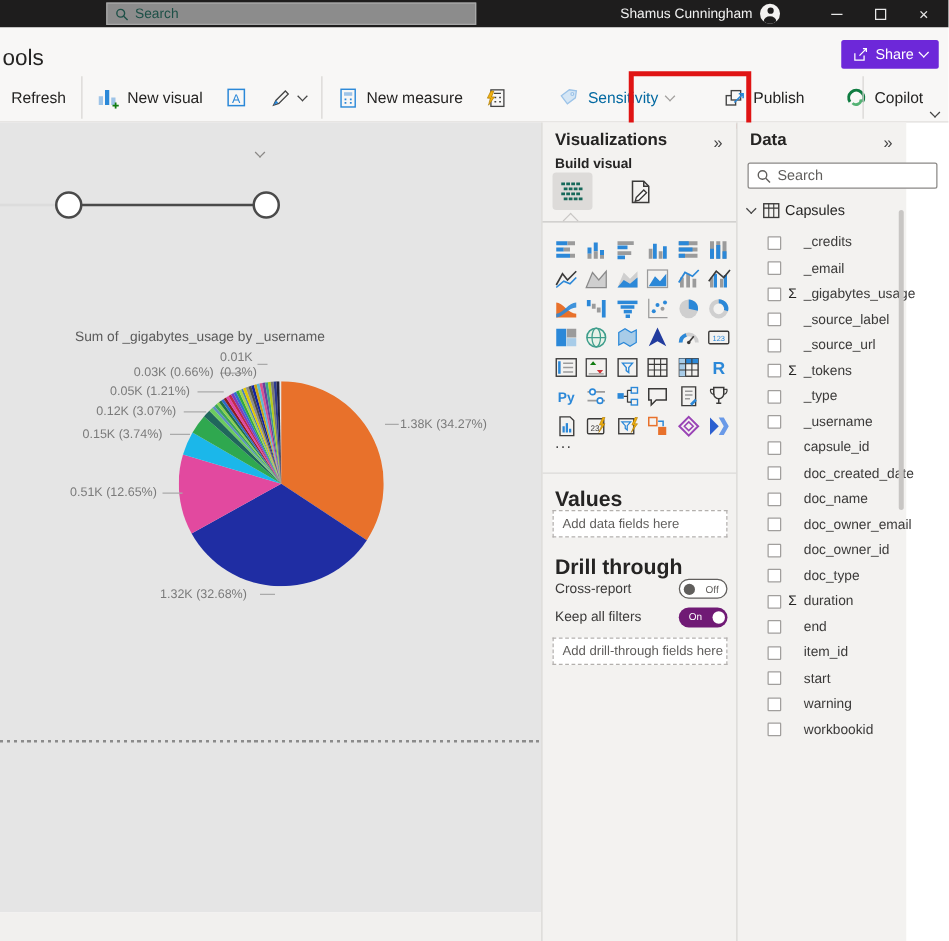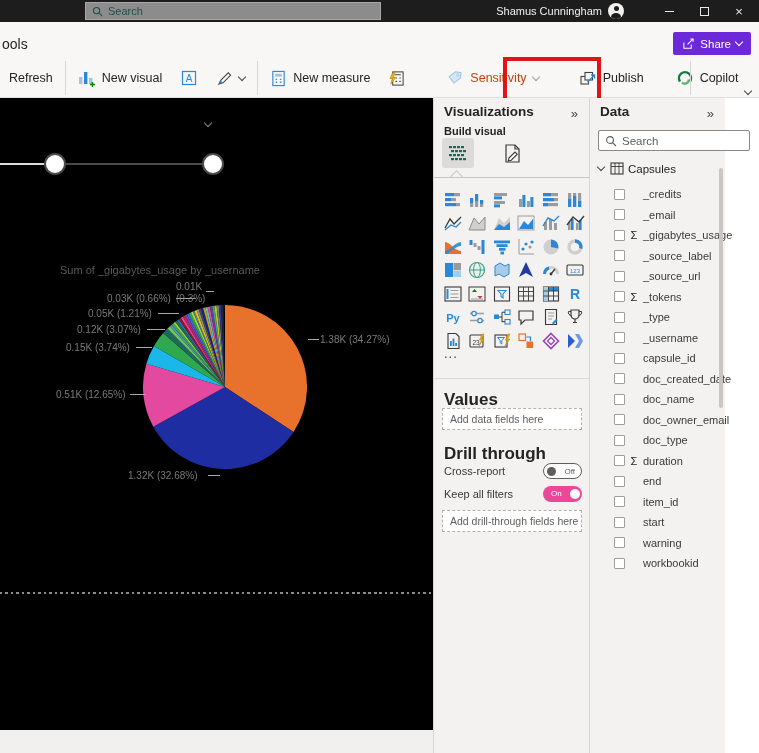--- a/index.html
+++ b/index.html
@@ -14,33 +14,33 @@
   .tb-avatar{width:16px;height:16px;border-radius:50%;background:#f3f2f1;position:relative;overflow:hidden;}
   .tb-avatar i{position:absolute;left:5.5px;top:3px;width:5px;height:5px;border-radius:50%;background:#1e1d1d;}
   .tb-avatar b{position:absolute;left:3px;top:9.5px;width:10px;height:8px;border-radius:50% 50% 0 0;background:#1e1d1d;}
   .win-btn{position:absolute;top:0;width:30px;height:22px;display:flex;align-items:center;justify-content:center;color:#e8e8e8;}
   .wb-min{right:75px}.wb-max{right:40px}.wb-close{right:5px;font-size:13px;}
   .wb-min i{width:9px;border-top:1px solid #e8e8e8;}
   .wb-max i{width:9px;height:9px;border:1px solid #e8e8e8;}
 
   
   .ribbon{position:absolute;left:0;top:22px;width:759px;height:76px;background:#f8f7f6;border-bottom:1px solid #e1dfdd;}
-  .ribbon-tab-cut{position:absolute;left:2px;top:14px;font-size:14px;color:#252423;}
+  .ribbon-tab-cut{position:absolute;left:2px;top:14px;font-size:18px;color:#252423;}
   .share-btn{position:absolute;right:8px;top:10px;height:23px;background:#6d28d9;border:none;border-radius:2px;color:#fff;font-size:11.5px;display:flex;align-items:center;gap:5px;padding:0 9px;}
   .ribbon-row{position:absolute;left:0;top:36px;width:759px;height:40px;display:flex;align-items:center;font-size:12.5px;color:#252423;}
   .rb-item{display:flex;align-items:center;gap:6px;padding:0 9px;height:30px;white-space:nowrap;}
   .rb-sep{width:1px;height:34px;background:#d8d6d3;margin:0 3px;}
-  .rb-dis{color:#c2410c;}
+  .rb-dis{color:#0369a1;}
   .red-box{position:absolute;left:503px;top:35px;width:98px;height:46px;border:4px solid #e01414;pointer-events:none;}
   .ribbon-collapse{position:absolute;right:8px;top:58px;}
   .chev{display:inline-block;width:6px;height:6px;border-right:1.4px solid #444;border-bottom:1.4px solid #444;transform:rotate(45deg);margin-top:-3px;}
   .chev.lt{border-color:#a19f9d;}
 
   
-  .canvas{position:absolute;left:0;top:98px;width:433px;height:632px;background:#000000;}
+  .canvas{position:absolute;left:0;top:98px;width:433px;height:632px;background:#e5e5e5;}
   .canvas-bottom{position:absolute;left:0;top:730px;width:433px;height:23px;background:#f1f0ee;}
   .pane{position:absolute;top:98px;height:655px;background:#f3f2f0;border-left:1px solid #d8d6d3;}
   .viz-pane{left:433px;width:156px;padding-left:32px;}
   .data-pane{left:589px;width:136px;}
   .pane-header{position:absolute;left:10px;top:6px;font-size:13.5px;font-weight:bold;color:#252423;}
   .pane-collapse{position:absolute;right:12px;top:8px;font-size:13px;color:#444;letter-spacing:-1px;}
 
   
   .canvas-chevron{position:absolute;left:205px;top:14px;}
   .slicer-track-l{position:absolute;left:0;top:65px;width:56px;height:2px;background:#dcdcdc;}
@@ -63,21 +63,21 @@
   .vi-cell{display:flex;align-items:center;justify-content:center;}
   .vi-more{position:absolute;left:10px;top:248px;font-size:13px;color:#444;letter-spacing:1px;}
   .sec-divider{position:absolute;left:0;top:280px;width:156px;height:1px;background:#dcdad7;}
   .sec-label{position:absolute;left:10px;font-size:17px;font-weight:bold;color:#252423;}
   .dash-box{position:absolute;left:8px;width:140px;height:22px;background:#fff;border:1px dashed #b3b0ad;font-size:10.5px;color:#605e5c;display:flex;align-items:center;padding-left:7px;}
   .tog-row{position:absolute;left:10px;width:138px;display:flex;align-items:center;justify-content:space-between;font-size:11px;color:#3b3a39;}
   .toggle{position:relative;width:39px;height:16px;border-radius:8px;font-size:8px;}
   .toggle.off{border:1px solid #605e5c;background:#fff;color:#605e5c;}
   .toggle.off i{position:absolute;left:2.5px;top:2.5px;width:9px;height:9px;border-radius:50%;background:#605e5c;}
   .toggle.off s{position:absolute;right:6px;top:2.5px;text-decoration:none;}
-  .toggle.on{background:#ec4899;color:#fff;}
+  .toggle.on{background:#701a75;color:#fff;}
   .toggle.on i{position:absolute;right:2.5px;top:3px;width:10px;height:10px;border-radius:50%;background:#fff;}
   .toggle.on s{position:absolute;left:8px;top:3px;text-decoration:none;}
 
   
   .data-search{position:absolute;left:8px;top:32px;width:152px;height:21px;background:#fff;border:1px solid #8a8886;border-radius:2px;display:flex;align-items:center;gap:5px;padding-left:6px;}
   .data-search span{font-size:11.5px;color:#605e5c;}
   .table-row{position:absolute;left:8px;top:64px;display:flex;align-items:center;gap:4px;font-size:11.5px;color:#252423;}
   .field-list{position:absolute;left:0;top:86px;width:162px;}
   .field-row{height:20.5px;display:flex;align-items:center;padding-left:24px;}
   .fr-check{width:11px;height:11px;border:1px solid #a19f9d;border-radius:1px;background:#fff;flex:none;}
@@ -706,20 +706,25 @@
           <span class="fr-name">doc_name</span>
         </div>
         <div class="field-row">
           <span class="fr-check"></span>
           <span class="fr-sigma"></span>
           <span class="fr-name">doc_owner_email</span>
         </div>
         <div class="field-row">
           <span class="fr-check"></span>
           <span class="fr-sigma"></span>
+          <span class="fr-name">doc_owner_id</span>
+        </div>
+        <div class="field-row">
+          <span class="fr-check"></span>
+          <span class="fr-sigma"></span>
           <span class="fr-name">doc_type</span>
         </div>
         <div class="field-row">
           <span class="fr-check"></span>
           <span class="fr-sigma">Σ</span>
           <span class="fr-name">duration</span>
         </div>
         <div class="field-row">
           <span class="fr-check"></span>
           <span class="fr-sigma"></span>

